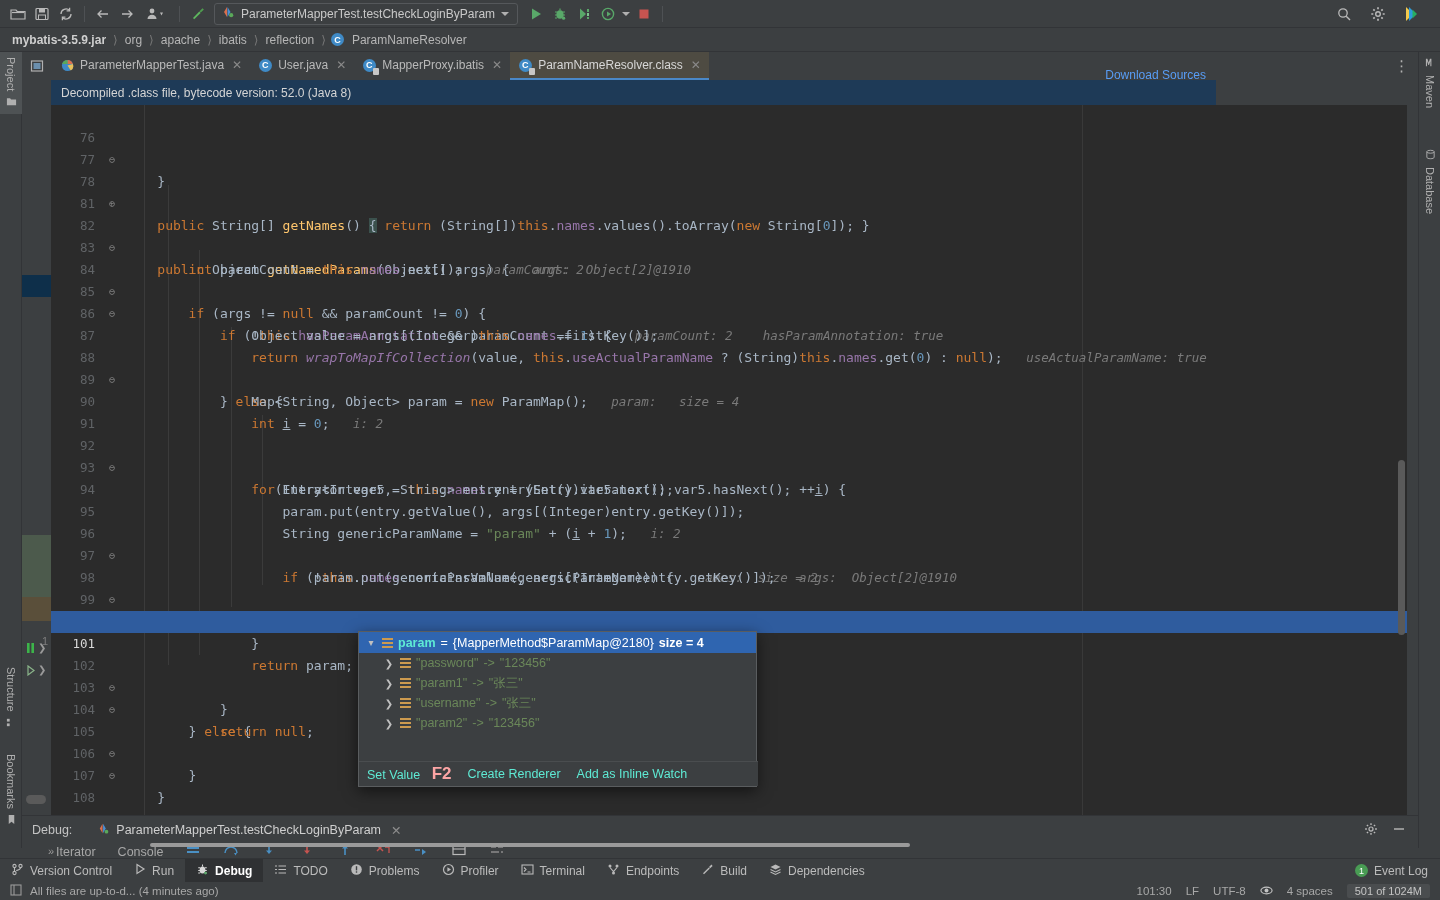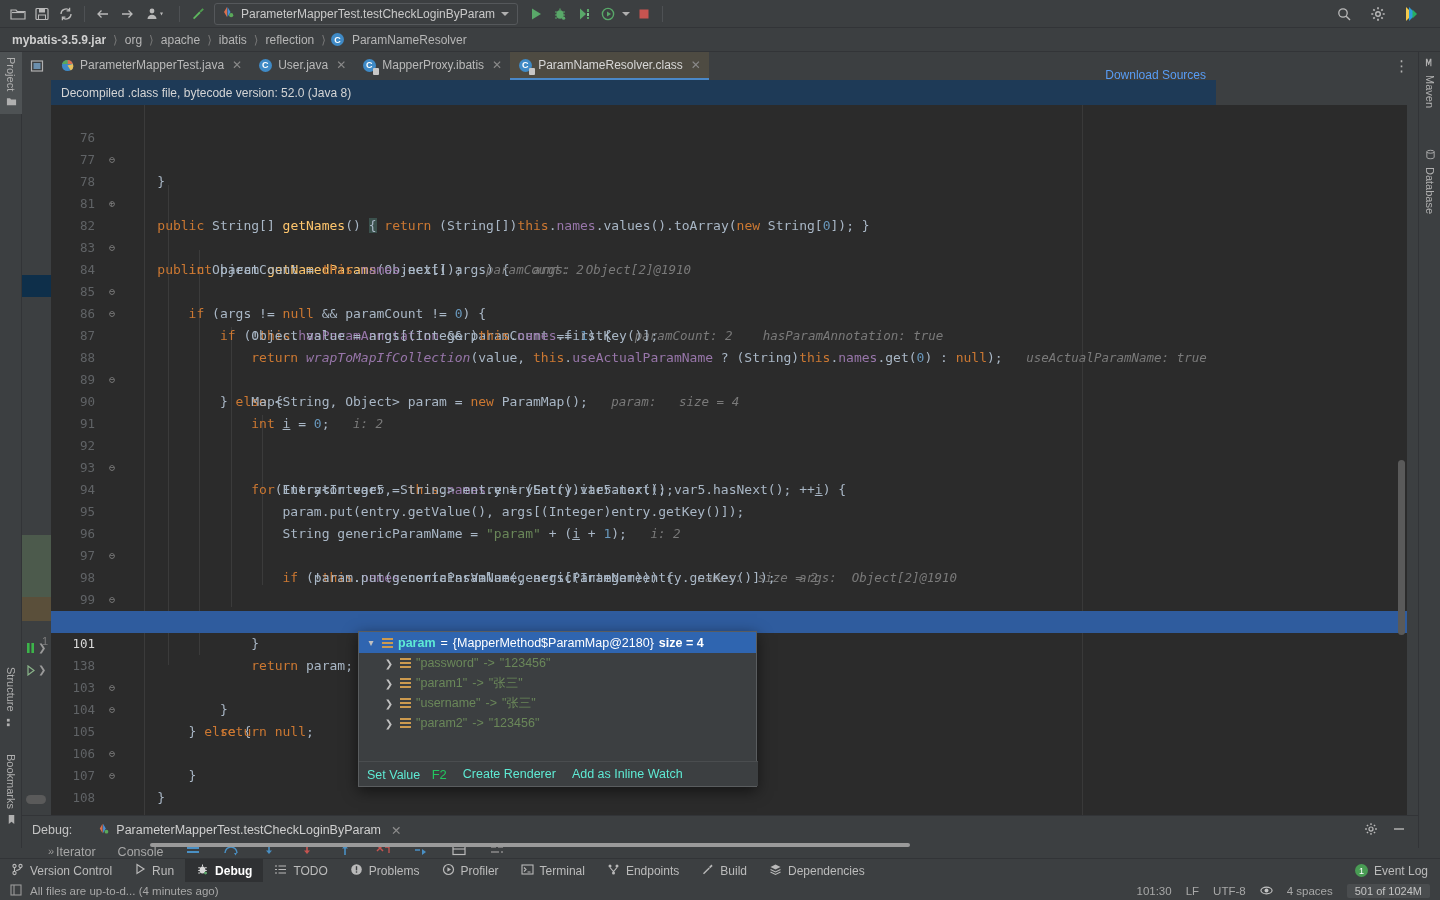--- a/index.html
+++ b/index.html
@@ -145,21 +145,21 @@
   .pk { color:#6a8759; }
   .pname { color:#5eead4; font-weight:bold; }
   .pval { color:#ffffff; }
   .psize { color:#ffffff; font-weight:bold; }
   .popup-actions {
     position:absolute; left:0; bottom:0; width:399px; height:25px;
     display:flex; align-items:center; gap:16px; padding-left:8px;
     border-top:1px solid #4a4d4f; background:#3c3f41;
   }
   .popup-actions a { color:#5eead4; font-size:12.5px; text-decoration:none; }
-  .popup-actions .kbd { color:#22c55e; font-size:13px; }
+  .popup-actions .kbd { color:#fca5a5; font-size:17px;font-weight:bold; }
 
   
   .debugwin {
     position:absolute; left:22px; top:815px; width:1396px; height:43px;
     background:#3c3f41; border-top:1px solid #323437;
   }
   .dw-header { display:flex; align-items:center; height:28px; padding-left:10px; gap:25px; font-size:12.5px;}
   .dw-title { color:#c4c4c4; }
   .dw-run { display:flex; align-items:center; gap:6px; color:#cfcfcf; }
   .dw-x { color:#8c8c8c; margin-left:4px; }
@@ -609,21 +609,21 @@
         <span class="ln">100</span>
         <span class="code"></span>
       </div>
 
       <div class="row hl">
         <span class="ln">101</span>
         <span class="code"><span class="kw">                return</span><span class="pln"> param;   </span><span class="hintv">param:   size = 4</span></span>
       </div>
 
       <div class="row">
-        <span class="ln">138</span>
+        <span class="ln">102</span>
         <span class="fold">⊖</span>
         <span class="code"><span class="pln">            }</span></span>
       </div>
 
       <div class="row">
         <span class="ln">103</span>
         <span class="fold">⊖</span>
         <span class="code"><span class="pln">        } </span><span class="kw">else</span><span class="pln"> {</span></span>
       </div>
 

